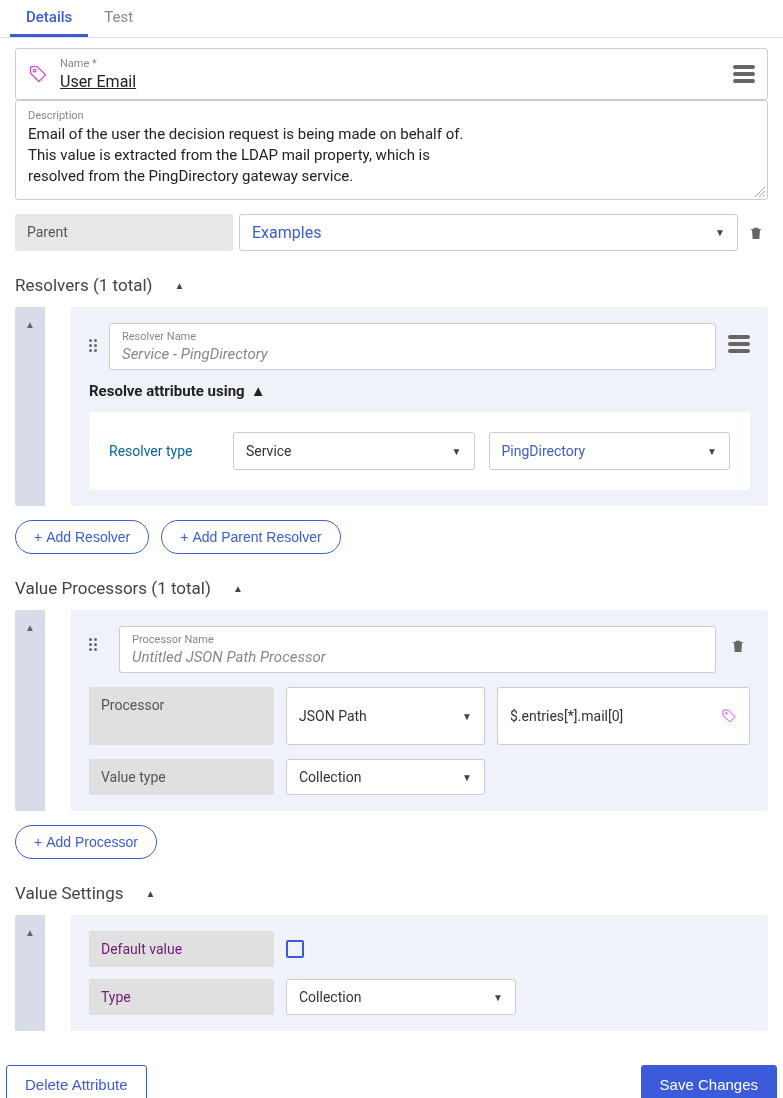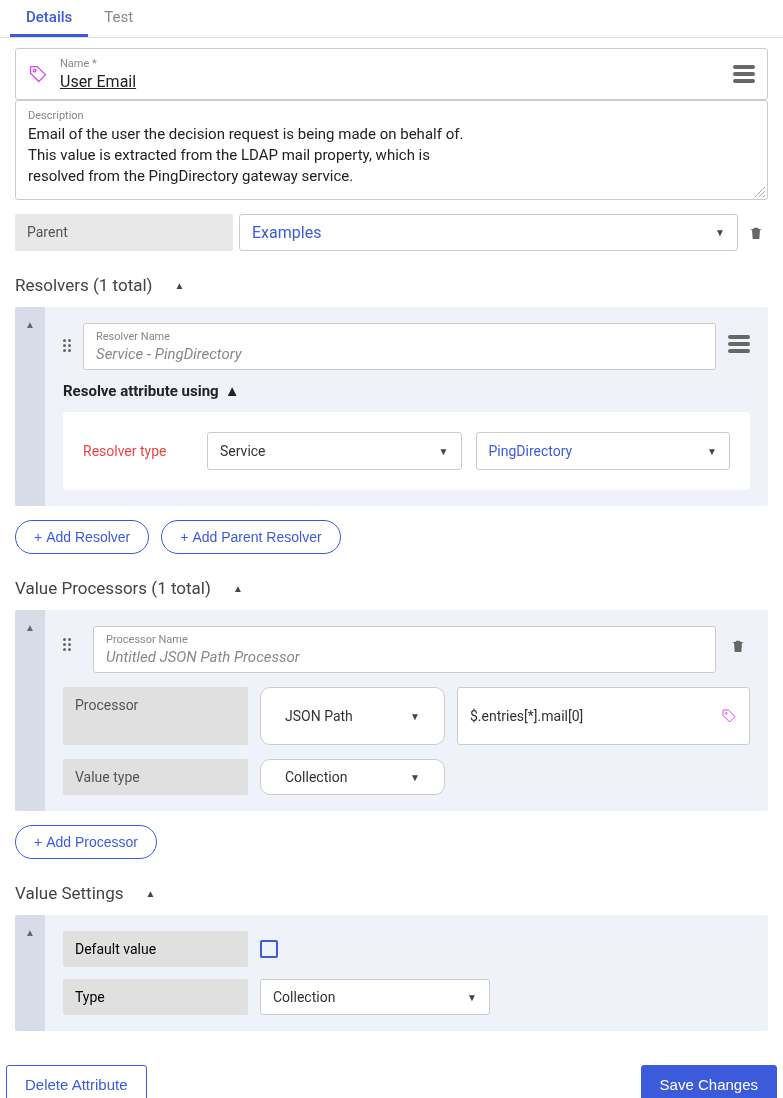--- a/index.html
+++ b/index.html
@@ -28,50 +28,50 @@
   .parent-select { flex: 1; border: 1px solid #ccc; border-radius: 3px; padding: 8px 12px; display: flex; align-items: center; justify-content: space-between; cursor: pointer; }
   .parent-select .val { color: #3b5bdb; font-size: 16px; }
   .caret { font-size: 10px; color: #444; }
   .trash-icon { display: flex; align-items: center; cursor: pointer; padding: 0 4px; }
 
   .section-hdr { font-size: 17px; color: #444; margin: 12px 0; display: flex; align-items: center; gap: 22px; cursor: pointer; }
   .section-hdr .arrow { font-size: 10px; }
 
   .panel { display: flex; margin-bottom: 14px; }
   .collapse-bar { width: 30px; background: #d8dce8; display: flex; align-items: flex-start; justify-content: center; padding-top: 12px; cursor: pointer; font-size: 10px; color: #666; border-radius: 2px 0 0 2px; }
-  .panel-body { flex: 1; background: #f0f2f9; padding: 16px 18px; border-radius: 0 2px 2px 0; }
+  .panel-body { flex: 1; background: #f0f2f9; padding: 16px 18px; border-radius: 0 2px 2px 0; margin-left: 26px; }
 
   .drag-grip { width: 10px; display: flex; flex-direction: column; gap: 2px; margin-top: 16px; margin-right: 10px; cursor: grab; }
   .drag-grip div { display: flex; gap: 2px; }
   .drag-grip span { width: 3px; height: 3px; background: #666; border-radius: 50%; display: block; }
 
   .resolver-top { display: flex; align-items: flex-start; }
   .resolver-name-box { flex: 1; background: #fff; border: 1px solid #ccc; border-radius: 3px; padding: 6px 12px; }
   .resolver-name-val { font-style: italic; color: #888; font-size: 15px; }
   .resolver-menu { margin-left: 12px; margin-top: 12px; }
 
   .sub-hdr { font-weight: 700; font-size: 15px; margin: 12px 0; display: flex; align-items: center; gap: 6px; color: #222; }
   .inner-white { background: #fff; border-radius: 3px; padding: 20px; display: flex; align-items: center; gap: 14px; }
-  .inner-label { width: 110px; font-size: 14px; color: #ef4444; }
+  .inner-label { width: 110px; font-size: 14px; color: #0369a1; }
   .select-box { flex: 1; border: 1px solid #ccc; border-radius: 3px; padding: 10px 12px; display: flex; justify-content: space-between; align-items: center; background: #fff; cursor: pointer; }
   .select-blue .selv { color: #3b5bdb; }
 
   .btn-row { display: flex; gap: 12px; margin-bottom: 24px; }
   .outline-btn { border: 1px solid #3b5bdb; color: #3b5bdb; background: #fff; border-radius: 18px; padding: 8px 18px; font-size: 14px; cursor: pointer; display: inline-flex; align-items: center; gap: 4px; }
 
   .proc-top { display: flex; align-items: flex-start; gap: 10px; }
   .proc-name-box { flex: 1; background: #fff; border: 1px solid #ccc; border-radius: 3px; padding: 6px 12px; }
   .proc-row { display: flex; gap: 12px; margin-top: 14px; align-items: stretch; }
   .proc-label { background: #e0e0e0; padding: 10px 12px; width: 185px; color: #555; border-radius: 2px; }
-  .proc-select { width: 185px; border: 1px solid #ccc; border-radius: 10px; padding: 8px 24px; display: flex; justify-content: space-between; align-items: center; background: #fff; cursor: pointer; }
+  .proc-select { width: 199px; border: 1px solid #ccc; border-radius: 3px; padding: 8px 12px; display: flex; justify-content: space-between; align-items: center; background: #fff; cursor: pointer; }
   .proc-input { flex: 1; border: 1px solid #ccc; border-radius: 3px; padding: 20px 12px; display: flex; align-items: center; justify-content: space-between; background: #fff; }
   .tag-right-icon { width: 16px; height: 16px; }
 
   .vs-row { display: flex; gap: 12px; margin-bottom: 12px; align-items: stretch; }
-  .vs-label { background: #e0e0e0; padding: 10px 12px; width: 185px; color: #000000; border-radius: 2px; }
+  .vs-label { background: #e0e0e0; padding: 10px 12px; width: 185px; color: #701a75; border-radius: 2px; }
   .vs-select { width: 230px; border: 1px solid #ccc; border-radius: 3px; padding: 8px 12px; display: flex; justify-content: space-between; align-items: center; background: #fff; cursor: pointer; }
   .checkbox-icn { width: 18px; height: 18px; border: 2px solid #3b5bdb; border-radius: 2px; margin-top: 9px; }
 
   .footer { display: flex; justify-content: space-between; padding: 10px 6px; }
   .footer-btn { padding: 10px 18px; border-radius: 3px; font-size: 15px; cursor: pointer; border: 1px solid; }
   .btn-delete { background: #fff; color: #3b5bdb; border-color: #3b5bdb; }
   .btn-save { background: #3b5bdb; color: #fff; border-color: #3b5bdb; }
 
   svg { display: block; }
 </style>

